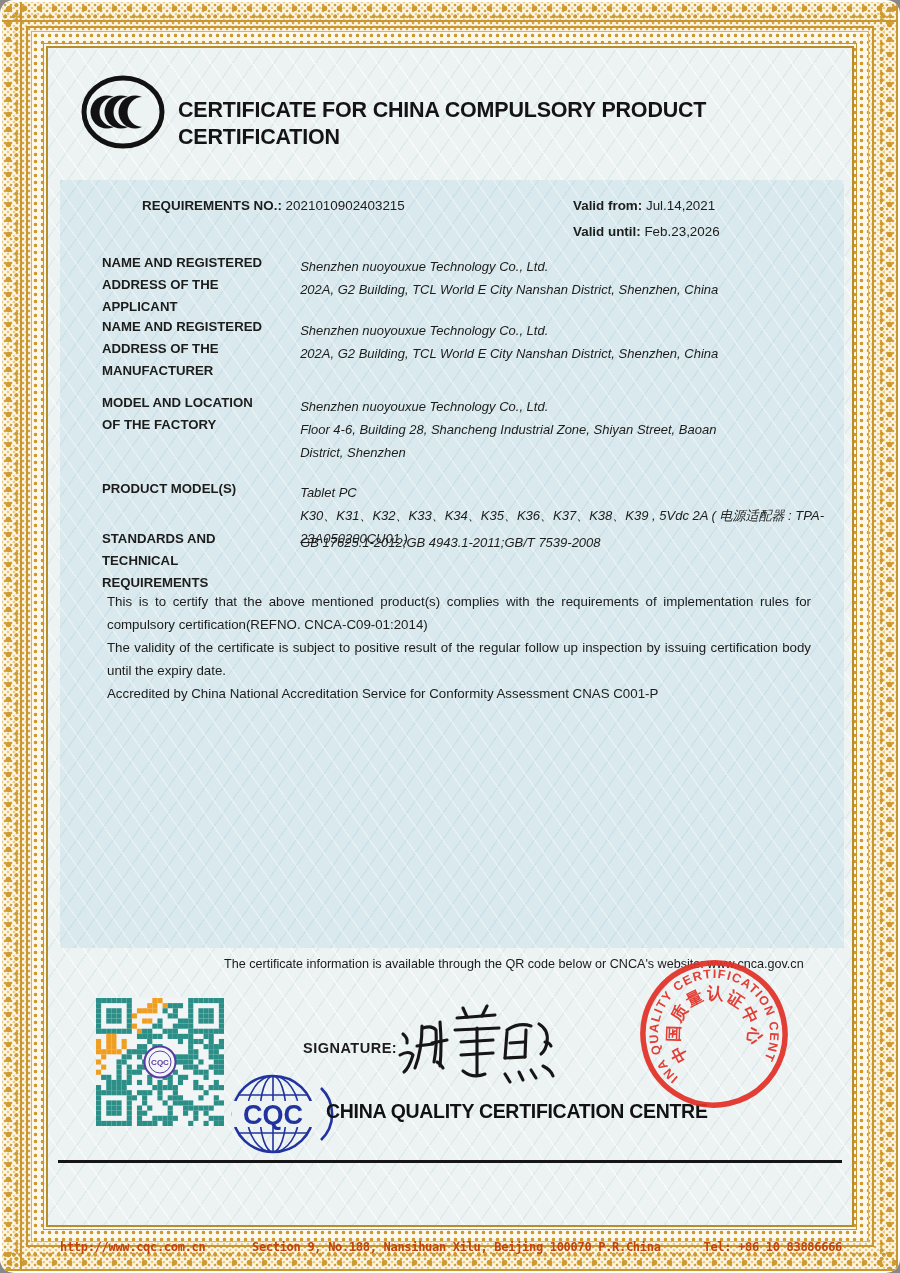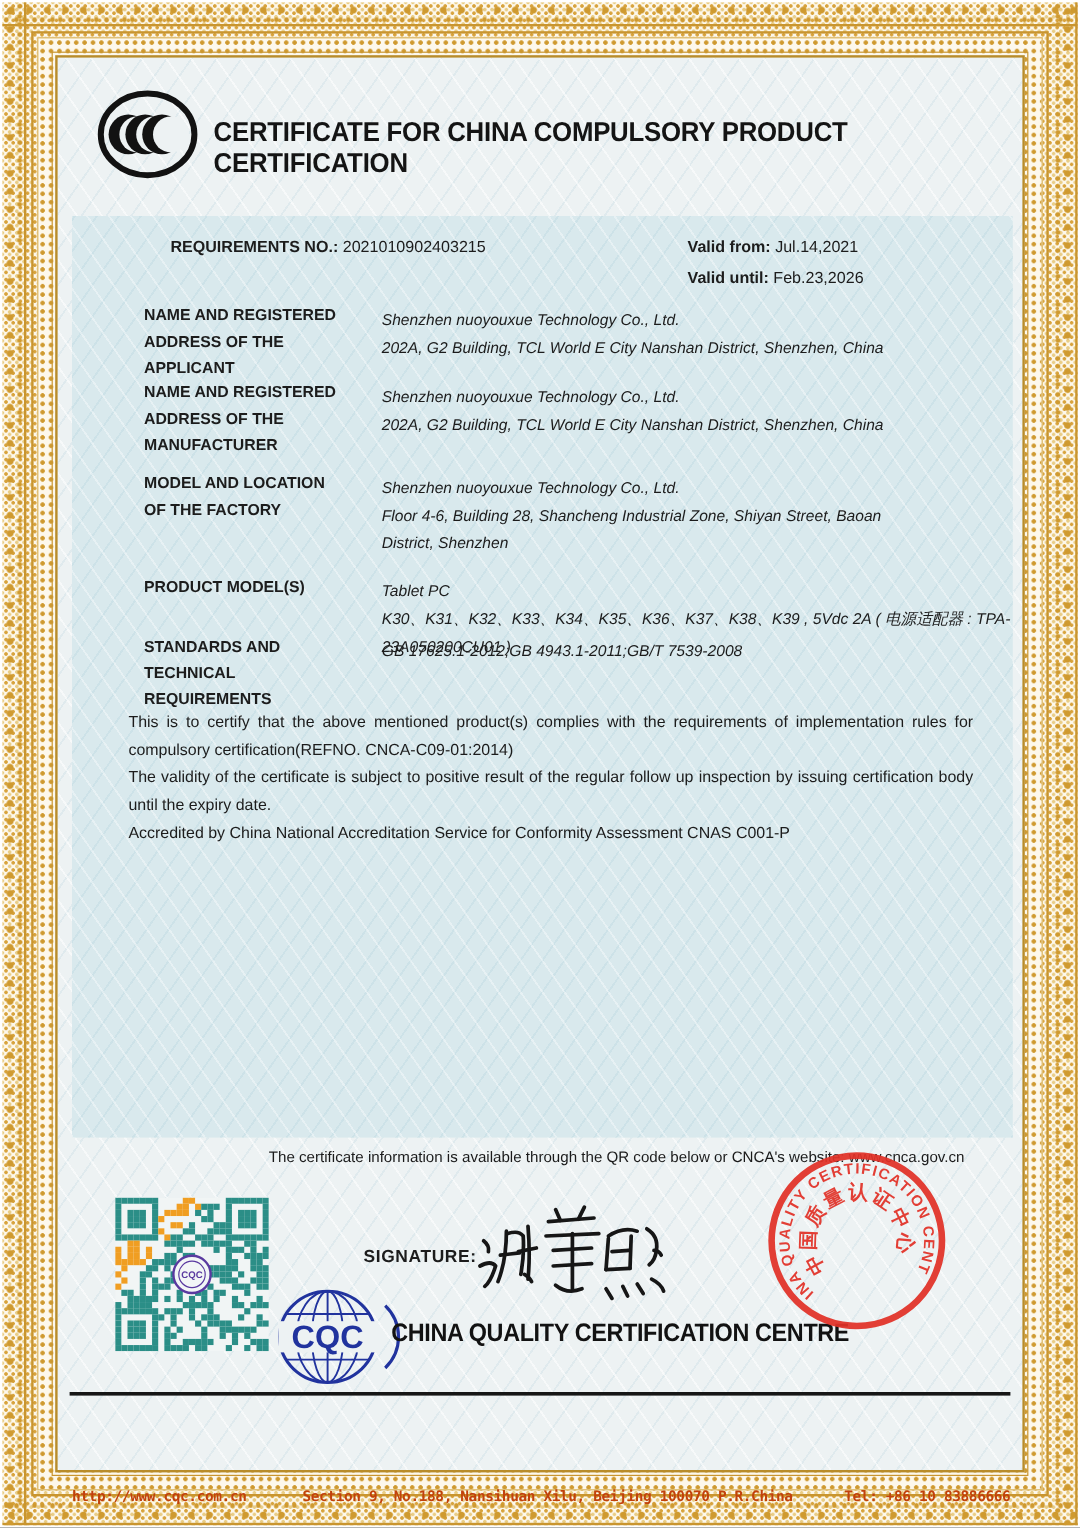--- a/index.html
+++ b/index.html
@@ -1,17 +1,17 @@
 <!DOCTYPE html>
 <html><head>
 <meta charset="utf-8">
 <style>
   html,body{margin:0;padding:0;background:#888;}
   .page{position:relative;width:900px;height:1273px;background:#fff;overflow:hidden;
-        font-family:"Liberation Sans",sans-serif;color:#1c1c1c;margin:0 auto;}
+        font-family:"Liberation Sans",sans-serif;color:#1c1c1c;margin:0 auto;border-radius:14px;}
   .page *{box-sizing:border-box;}
   
   .fr{position:absolute;pointer-events:none;}
   .fr-dots{inset:2px;background-color:#fdf8ec;
     background-image:radial-gradient(circle,#d8a33c 1.2px,transparent 1.7px),
                      radial-gradient(circle,#e9cd86 1.2px,transparent 1.7px);
     background-size:6px 6px,6px 6px;background-position:0 0,3px 3px;}
   .orn{position:absolute;
     background-image:radial-gradient(circle at 50% 32%, #cf9a30 2.6px, transparent 3.2px),
                      radial-gradient(circle at 22% 72%, #cf9a30 1.8px, transparent 2.3px),
@@ -43,21 +43,21 @@
     background-image:repeating-linear-gradient(55deg, rgba(255,255,255,.38) 0 1.5px, transparent 1.5px 15px),
                      repeating-linear-gradient(-55deg, rgba(193,219,227,.5) 0 1.5px, transparent 1.5px 15px);}
   .ccc-logo{position:absolute;left:80px;top:74px;}
   .title{position:absolute;left:178px;top:97px;width:662px;font-size:21.5px;font-weight:bold;
          color:#141414;letter-spacing:-0.2px;transform:scaleY(1.06);transform-origin:top left;}
   .meta{position:absolute;font-size:13.4px;}
   .meta b{font-weight:bold;}
   .m-no{left:142px;top:198px;}
   .m-from{left:573px;top:198px;}
   .m-until{left:573px;top:224px;}
-  .sec{position:absolute;left:120px;width:722px;display:flex;gap:28px;}
+  .sec{position:absolute;left:102px;width:722px;display:flex;gap:28px;}
   .sec .lab{width:177px;font-weight:bold;font-size:13.2px;line-height:22px;white-space:pre-line;}
   .sec .val{width:545px;font-size:13px;line-height:23px;white-space:pre-line;padding-top:3px;font-style:italic;}
   .s1{top:252px;} .s2{top:316px;} .s3{top:392px;} .s4{top:478px;} .s5{top:528px;}
   .paras{position:absolute;left:107px;top:590px;width:704px;font-size:13.3px;line-height:23px;text-align:justify;}
   .paras p{margin:0;}
   .qr-note{position:absolute;left:224px;top:957px;font-size:12.6px;color:#1a1a1a;}
   .qr-box{position:absolute;left:96px;top:998px;width:128px;height:128px;}
   .sig-label{position:absolute;left:303px;top:1040px;font-size:14.5px;font-weight:bold;letter-spacing:.5px;}
   .sig-strokes{position:absolute;left:393px;top:998px;}
   .cqc-globe{position:absolute;left:227px;top:1068px;}

